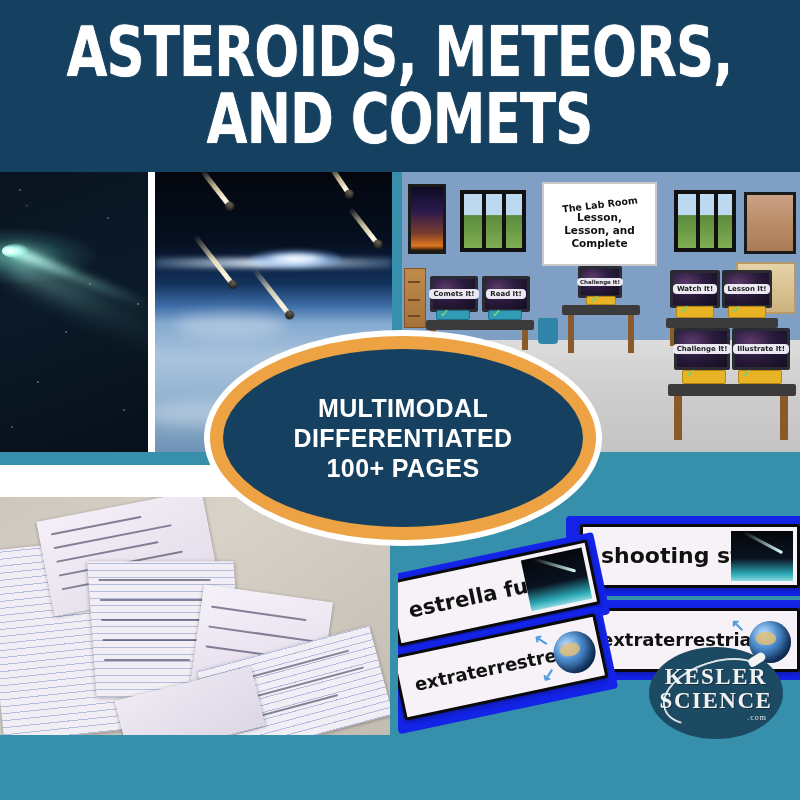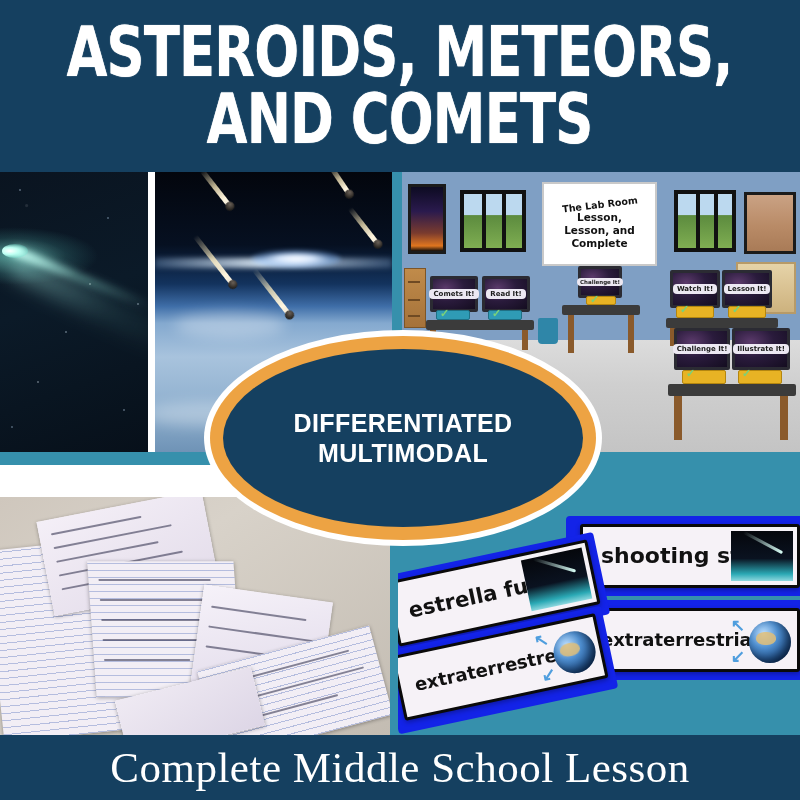--- a/index.html
+++ b/index.html
@@ -371,24 +371,29 @@
         <div class="arrow" style="right:48px;top:2px;">↖</div>
         <div class="arrow" style="right:48px;bottom:2px;">↙</div>
       </div>
     </div>
 
   </div>
 
   <div class="badge">
     <div class="badge-ring">
       <div class="badge-fill">
+        <div class="badge-line">MULTIMODAL</div>
         <div class="badge-line">DIFFERENTIATED</div>
-        <div class="badge-line">MULTIMODAL</div>
+        <div class="badge-line">100+ PAGES</div>
       </div>
     </div>
   </div>
 
-
-  <div class="footer">
-    <div class="footer-text">Complete Middle School Lesson</div>
+  <div class="logo">
+    <div class="logo-swoosh"></div>
+    <div class="rocket"></div>
+    <div class="logo-l1">KESLER</div>
+    <div class="logo-l2">SCIENCE</div>
+    <div class="logo-dot">.com</div>
   </div>
 
+
 </div>
 
 </body></html>

